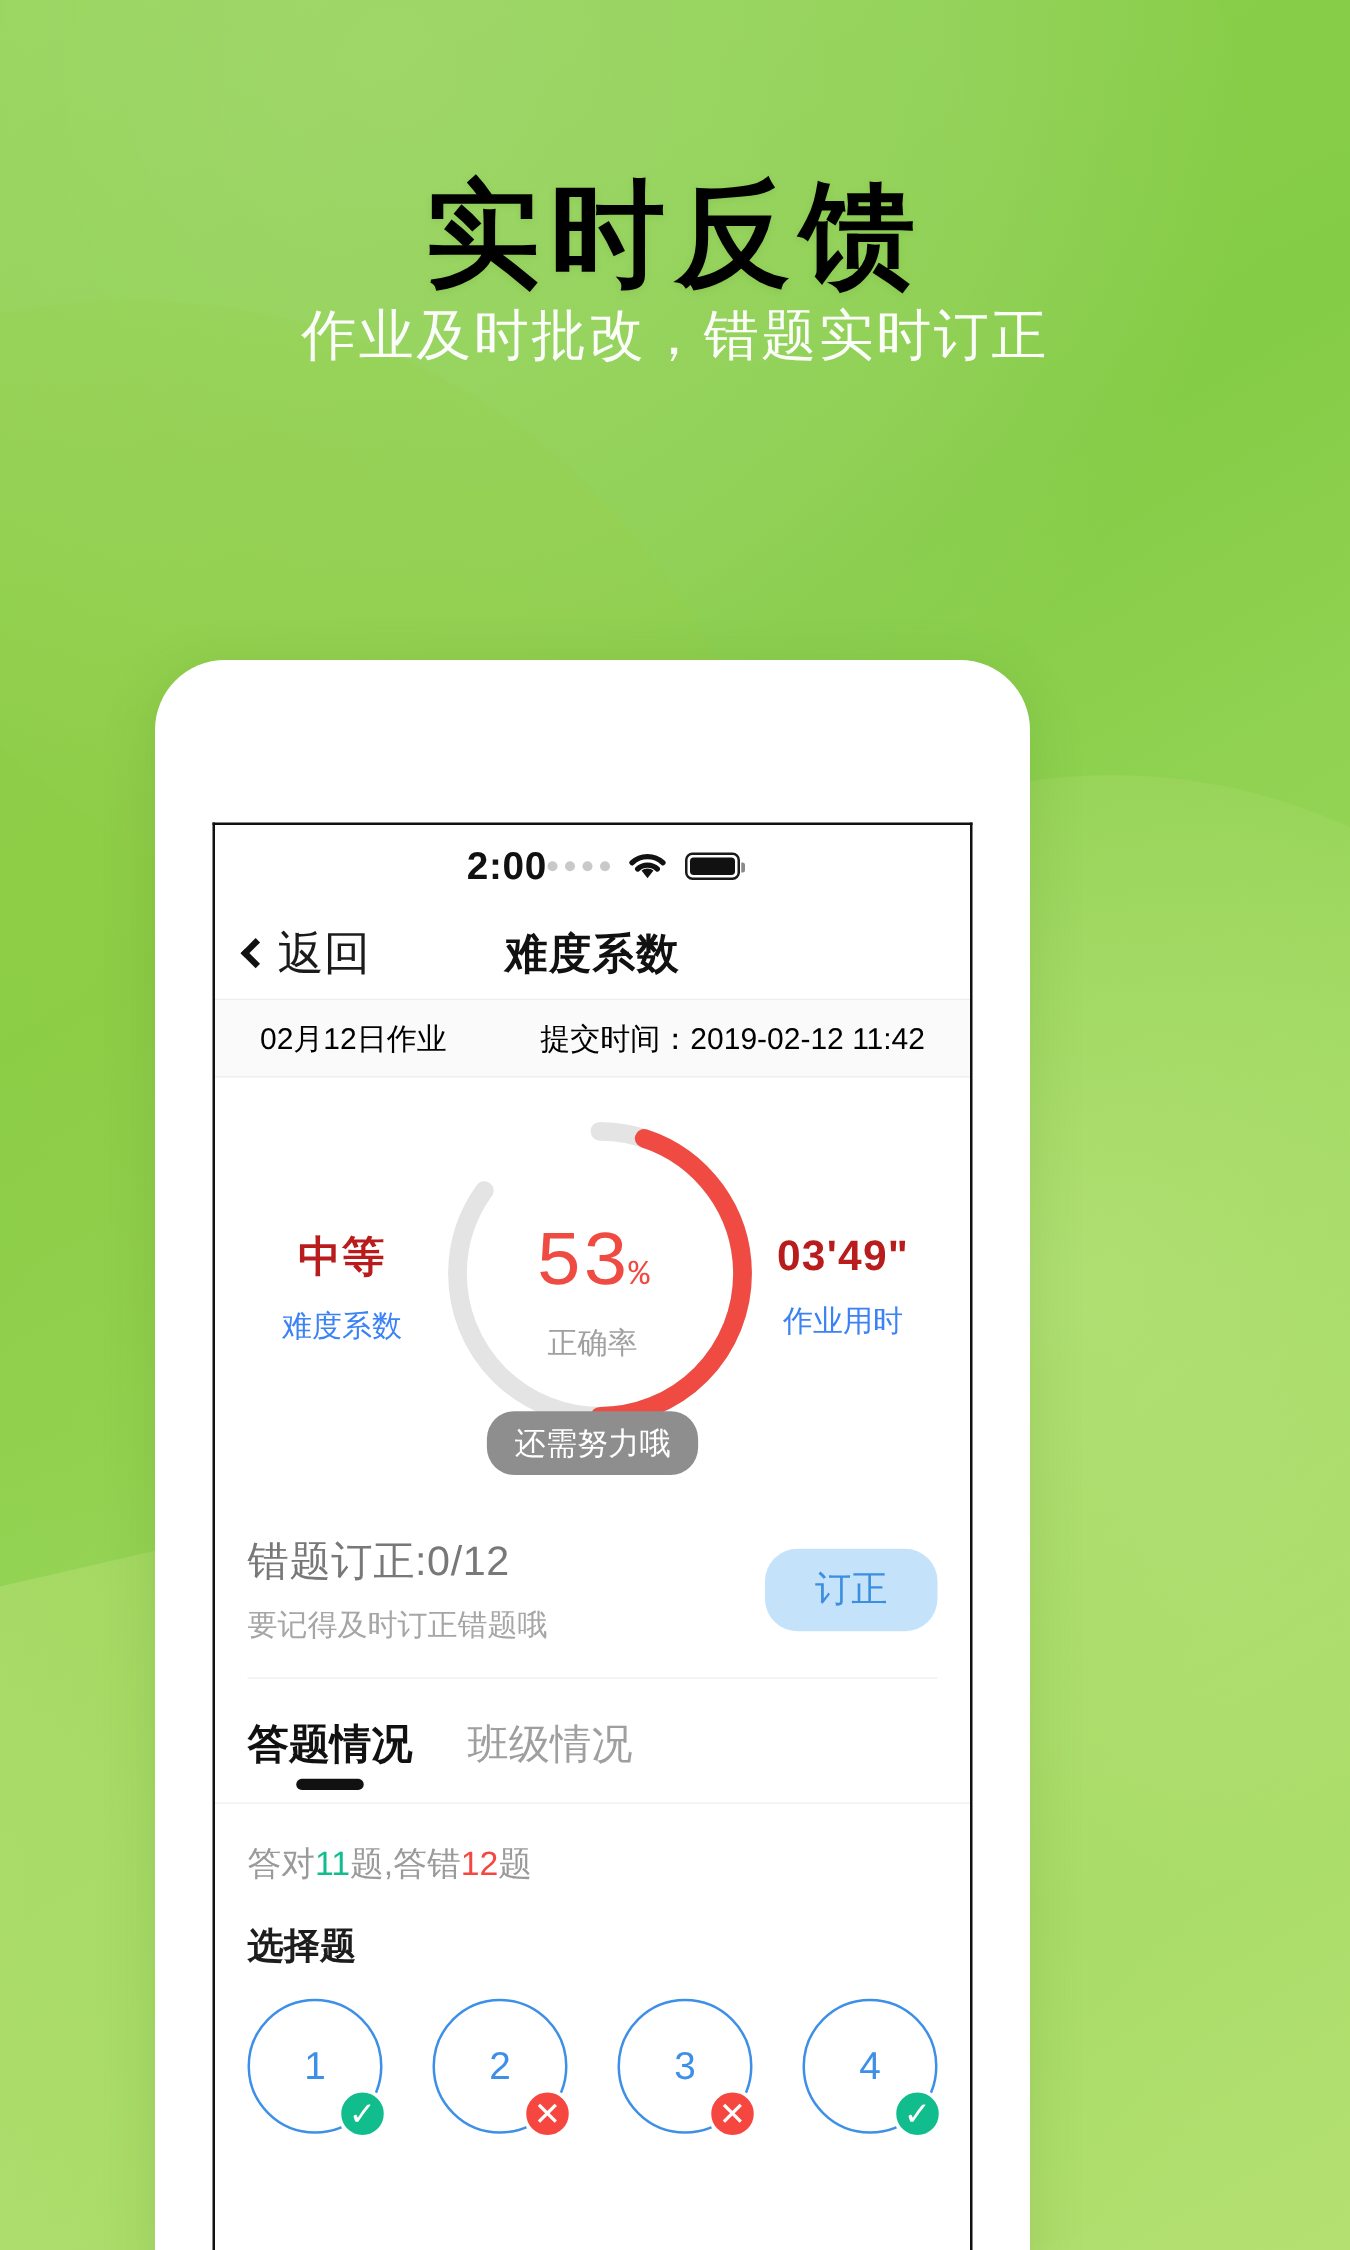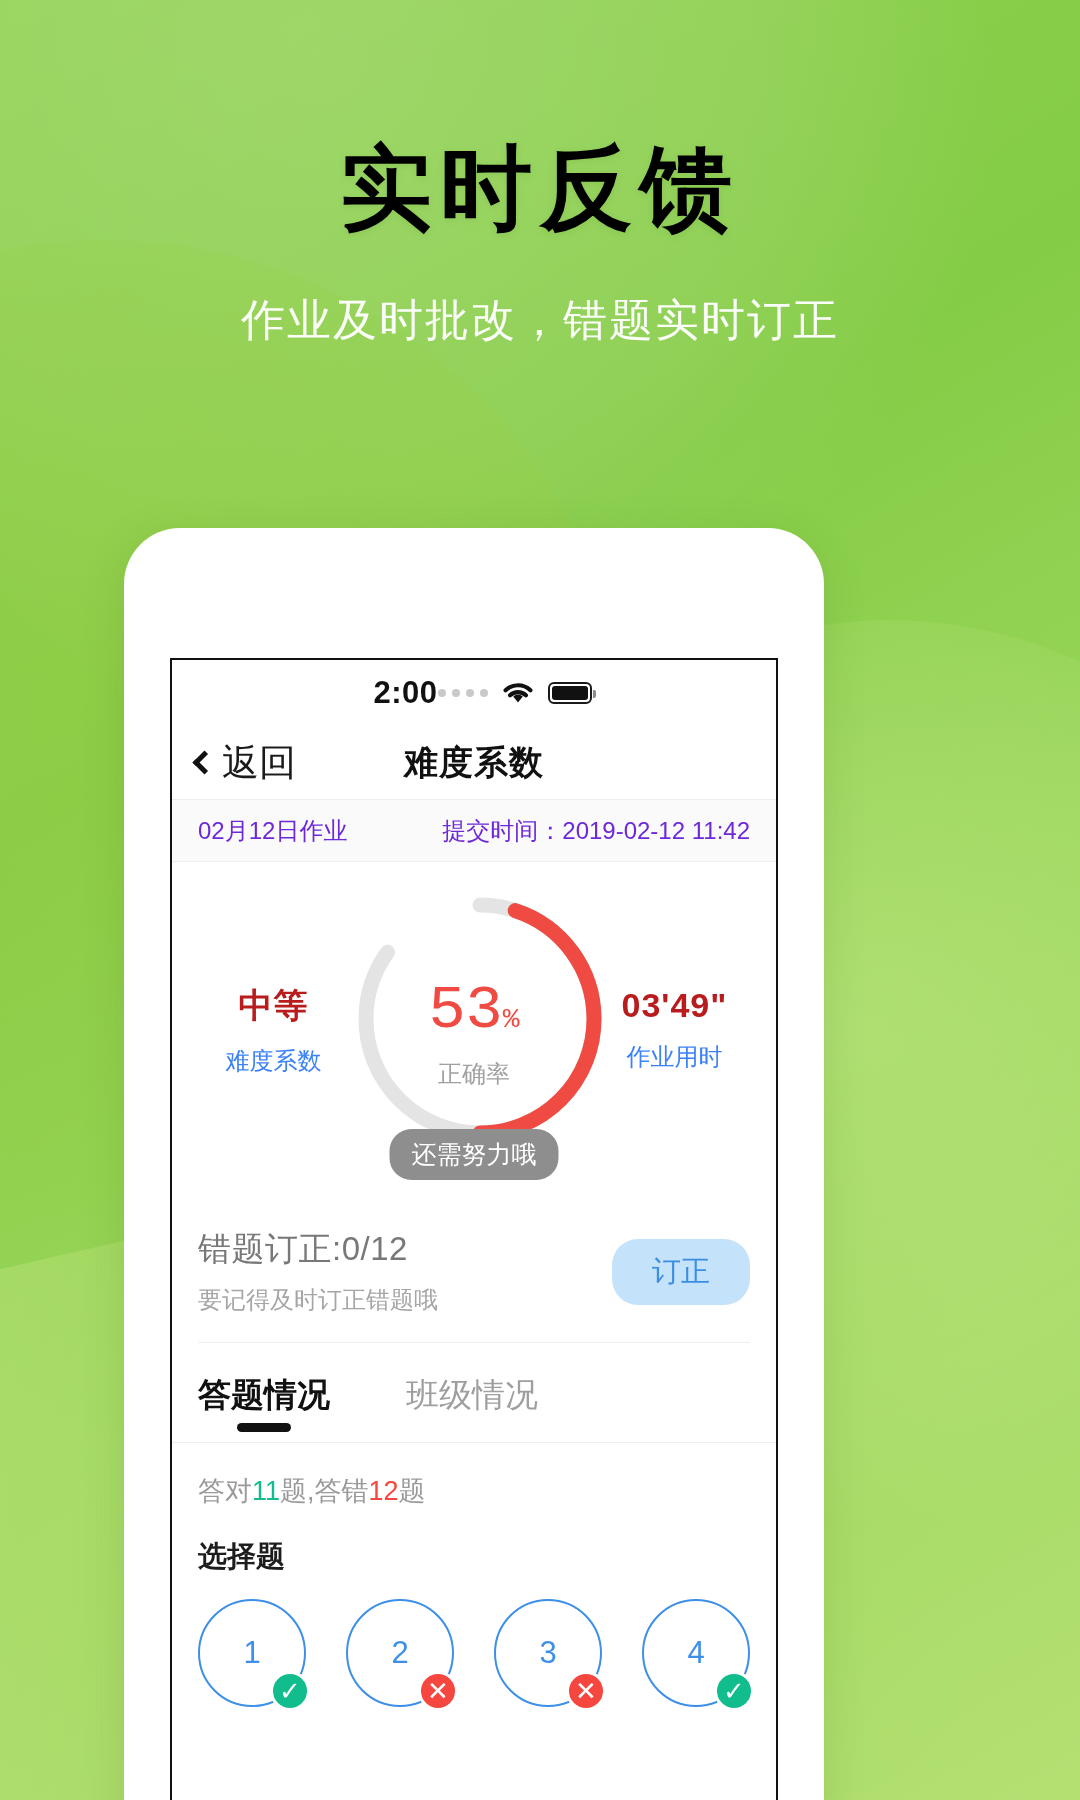--- a/index.html
+++ b/index.html
@@ -38,21 +38,21 @@
     transform-origin:left bottom;
   }
 
   
   .promo{ position:absolute; left:0; right:0; top:138px; text-align:center; z-index:3; }
   .promo-title{
     font-size:92px; font-weight:bold; color:#000000; letter-spacing:8px;
     line-height:1.1; text-shadow:0 2px 6px rgba(90,150,40,.18);
   }
   .promo-sub{
-    margin-top:52px; font-size:44px; color:#ffffff; letter-spacing:2px;
+    font-size:44px; color:#ffffff; letter-spacing:2px;
     font-weight:normal; opacity:.97;
   }
 
   
   .phone{
     position:absolute; left:124px; top:528px;
     width:700px; height:1330px;
     background:#ffffff;
     border-radius:56px 56px 0 0;
     box-shadow:0 10px 44px rgba(60,110,20,.16);
@@ -96,22 +96,22 @@
   }
   .chev{ display:inline-block; width:17px; height:17px; border-left:5px solid #111; border-bottom:5px solid #111; transform:rotate(45deg); margin-right:2px; }
   .nav-title{
     width:100%; text-align:center; font-size:34px; font-weight:bold; color:#111;
     letter-spacing:1px;
   }
 
   
   .meta{
     height:62px; display:flex; align-items:center; justify-content:space-between;
-    padding:0 26px; background:#fafafa; border-bottom:1px solid #ededed;
-    font-size:24px; color:#6d28d9;
+    padding:0 36px; background:#fafafa; border-bottom:1px solid #ededed;
+    font-size:24px; color:#000000;
   }
 
   
   .gauge-sec{
     position:relative; height:335px; display:flex; align-items:center;
     justify-content:space-between; padding:0 30px;
   }
   .stat{ text-align:center; width:150px; }
   .stat-v{ font-size:34px; font-weight:bold; color:#b91c1c; letter-spacing:1px; }
   .stat-l{ margin-top:16px; font-size:24px; color:#3b82f6; }
@@ -137,21 +137,21 @@
     border-bottom:1px solid #eeeeee;
   }
   .cr-title{ font-size:33px; color:#787878; letter-spacing:.5px; }
   .cr-sub{ margin-top:12px; font-size:24px; color:#a6a6a6; }
   .cr-btn{
     background:#c5e2fb; color:#3c8fe0; font-size:29px;
     padding:13px 40px; border-radius:26px;
   }
 
   
-  .tabs{ display:flex; gap:76px; padding:30px 26px 0; border-bottom:1px solid #eeeeee; }
+  .tabs{ display:flex; gap:44px; padding:30px 26px 0; border-bottom:1px solid #eeeeee; }
   .tab{ padding-bottom:24px; position:relative; font-size:33px; color:#9f9f9f; }
   .tab.active{ color:#111; font-weight:bold; }
   .tab.active::after{
     content:""; position:absolute; left:50%; transform:translateX(-50%);
     bottom:10px; width:54px; height:9px; background:#111; border-radius:5px;
   }
 
   
   .ans-sum{ padding:30px 26px 0; font-size:27px; color:#9a9a9a; }
   .ans-sum b{ font-weight:normal; }

